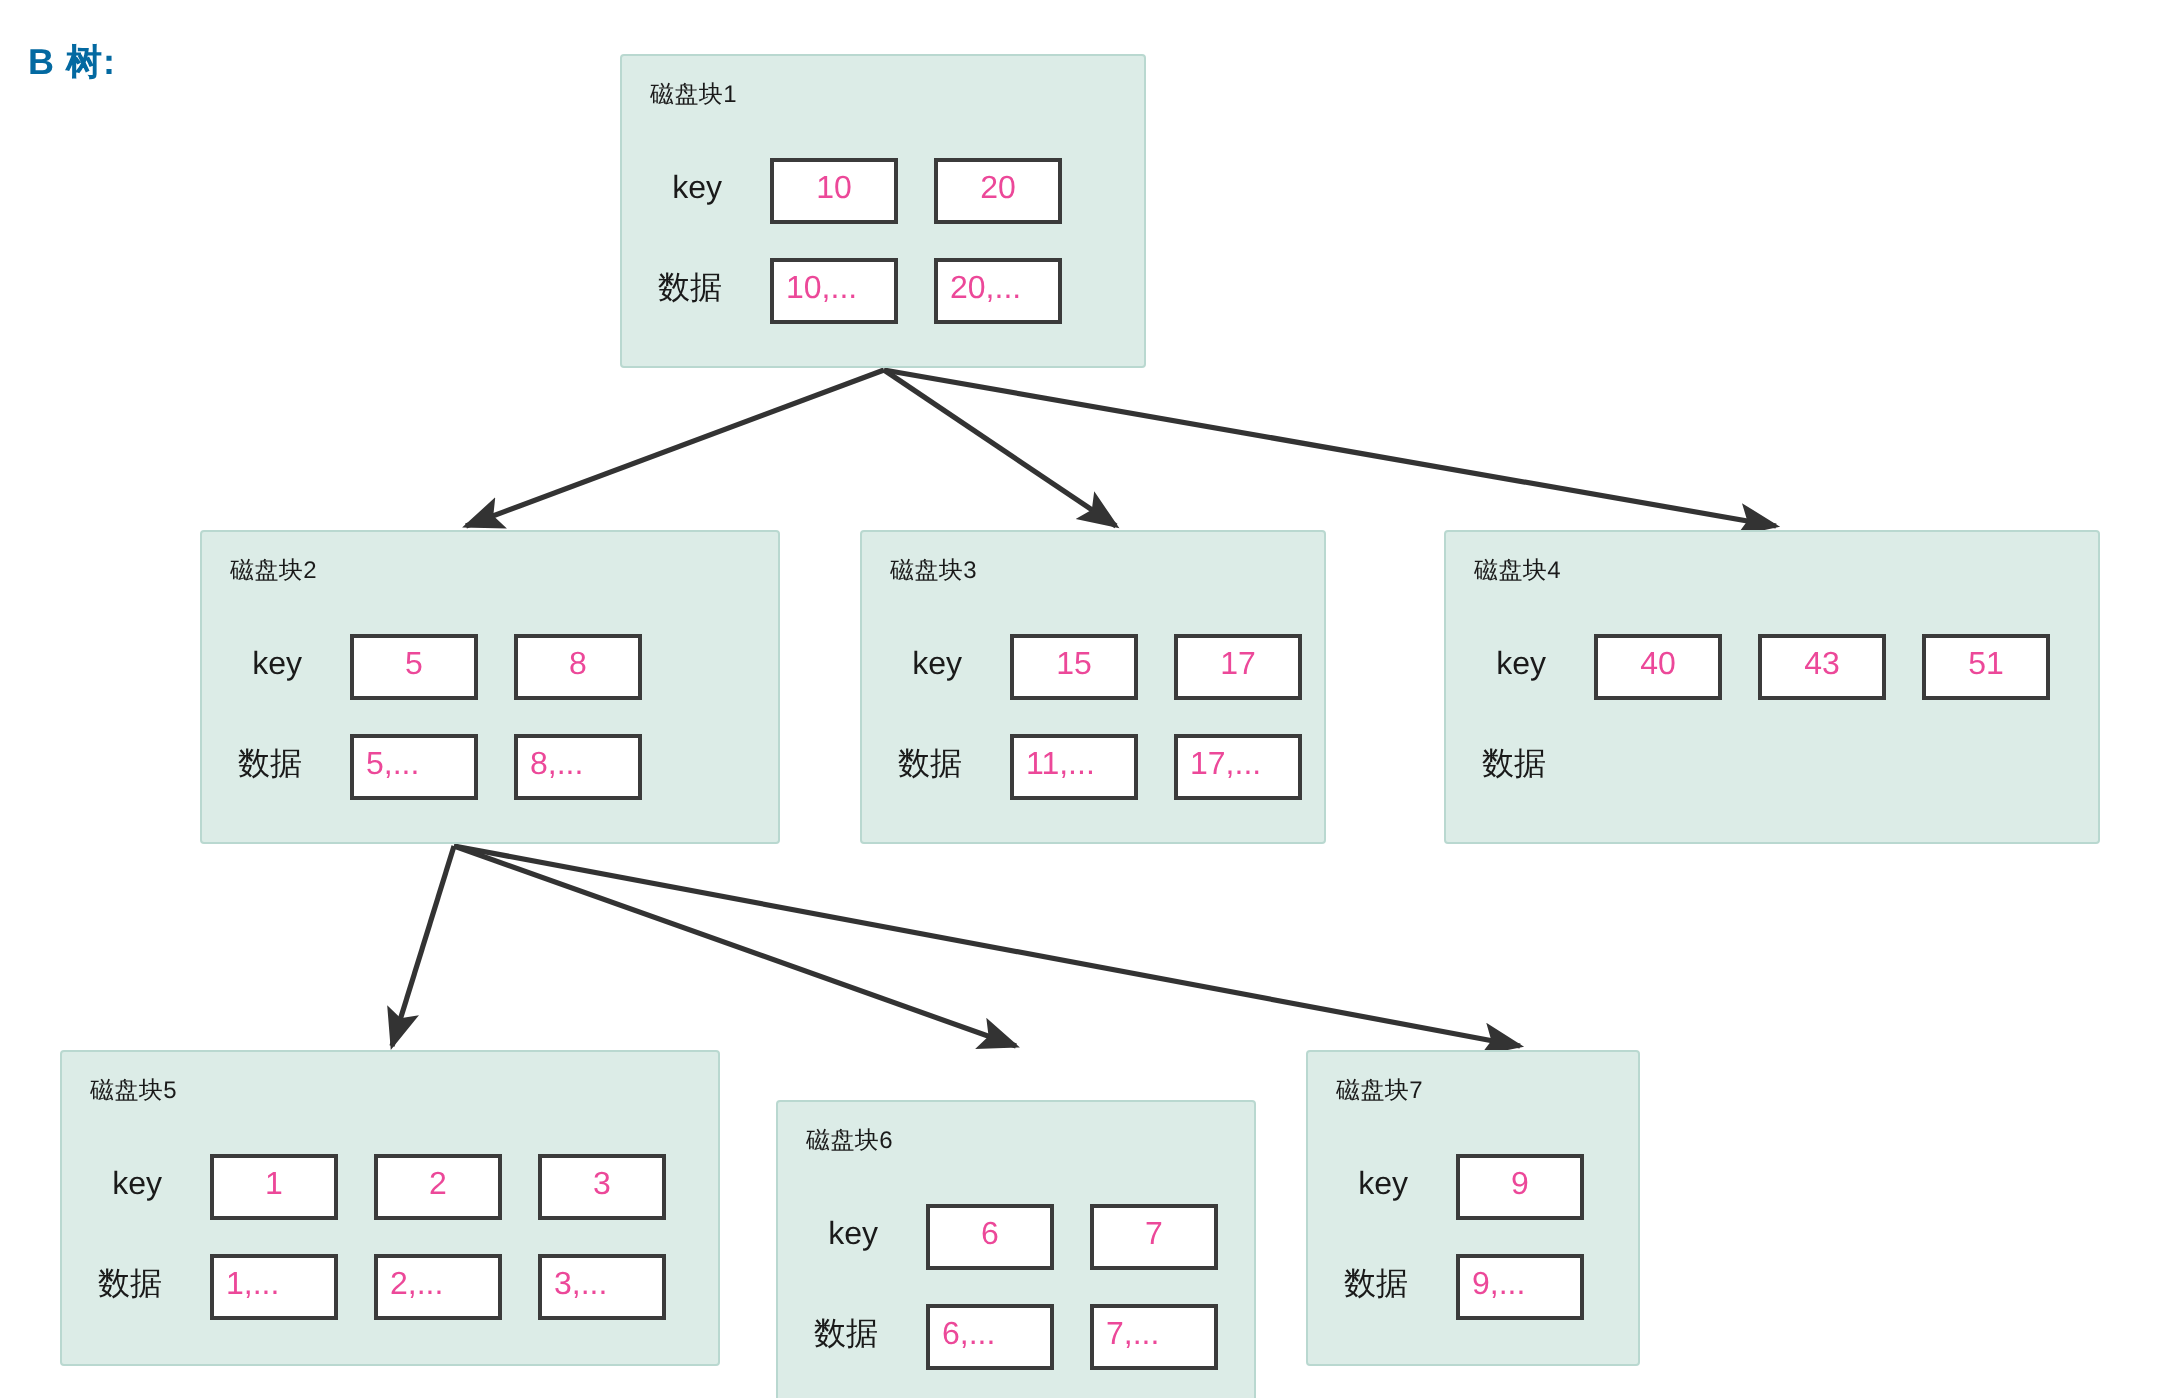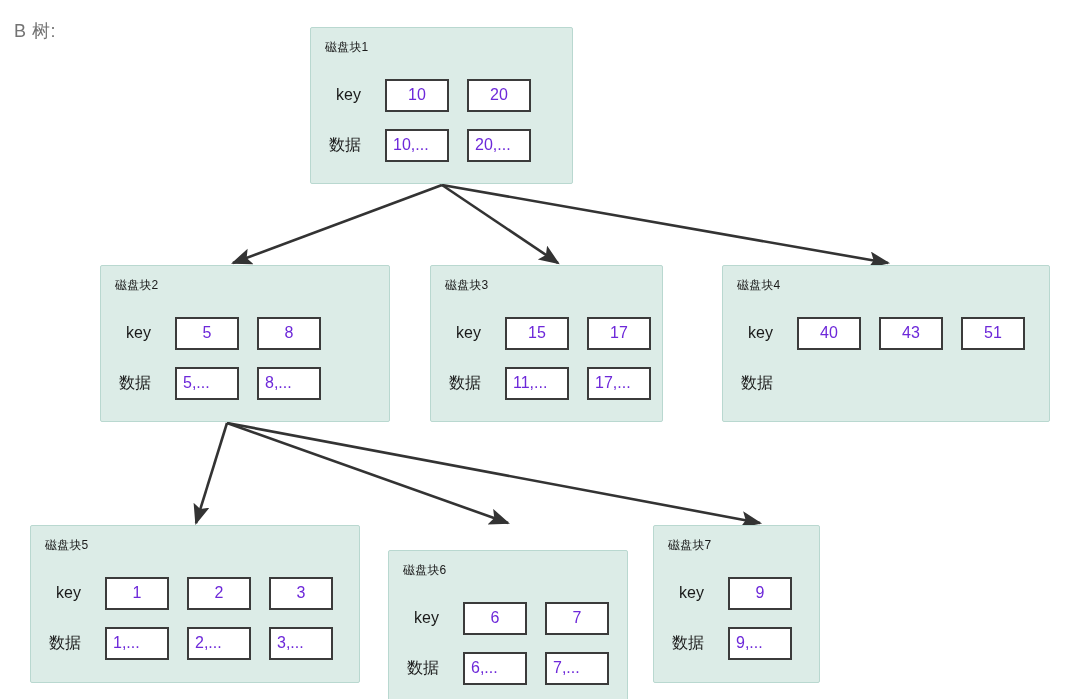--- a/index.html
+++ b/index.html
@@ -82,45 +82,45 @@
   .cell {
     box-sizing: border-box;
     width: 64px;
     height: 33px;
     background: #ffffff;
     border: 2.5px solid #3b3b3b;
     display: flex;
     align-items: center;
     font-size: 16px;
     line-height: 18px;
-    color: #6d28d9;
+    color: #ec4899;
     white-space: nowrap;
   }
 
   .cell.key-cell {
     justify-content: center;
   }
 
   .cell.data-cell {
     justify-content: flex-start;
     padding-left: 6px;
   }
 
   
 
   #page-title {
     position: absolute;
     left: 14px;
     top: 19px;
     font-size: 18px;
     line-height: 24px;
-    font-weight: normal;
+    font-weight: bold;
     letter-spacing: 0.5px;
     white-space: nowrap;
-    color: #737373;
+    color: #0369a1;
   }
 </style>
 </head>
 <body>
 
 <div id="diagram-root">
 
   <div id="page-title">B 树:</div>
 
   <svg id="edge-layer" viewBox="0 0 1080 699">

